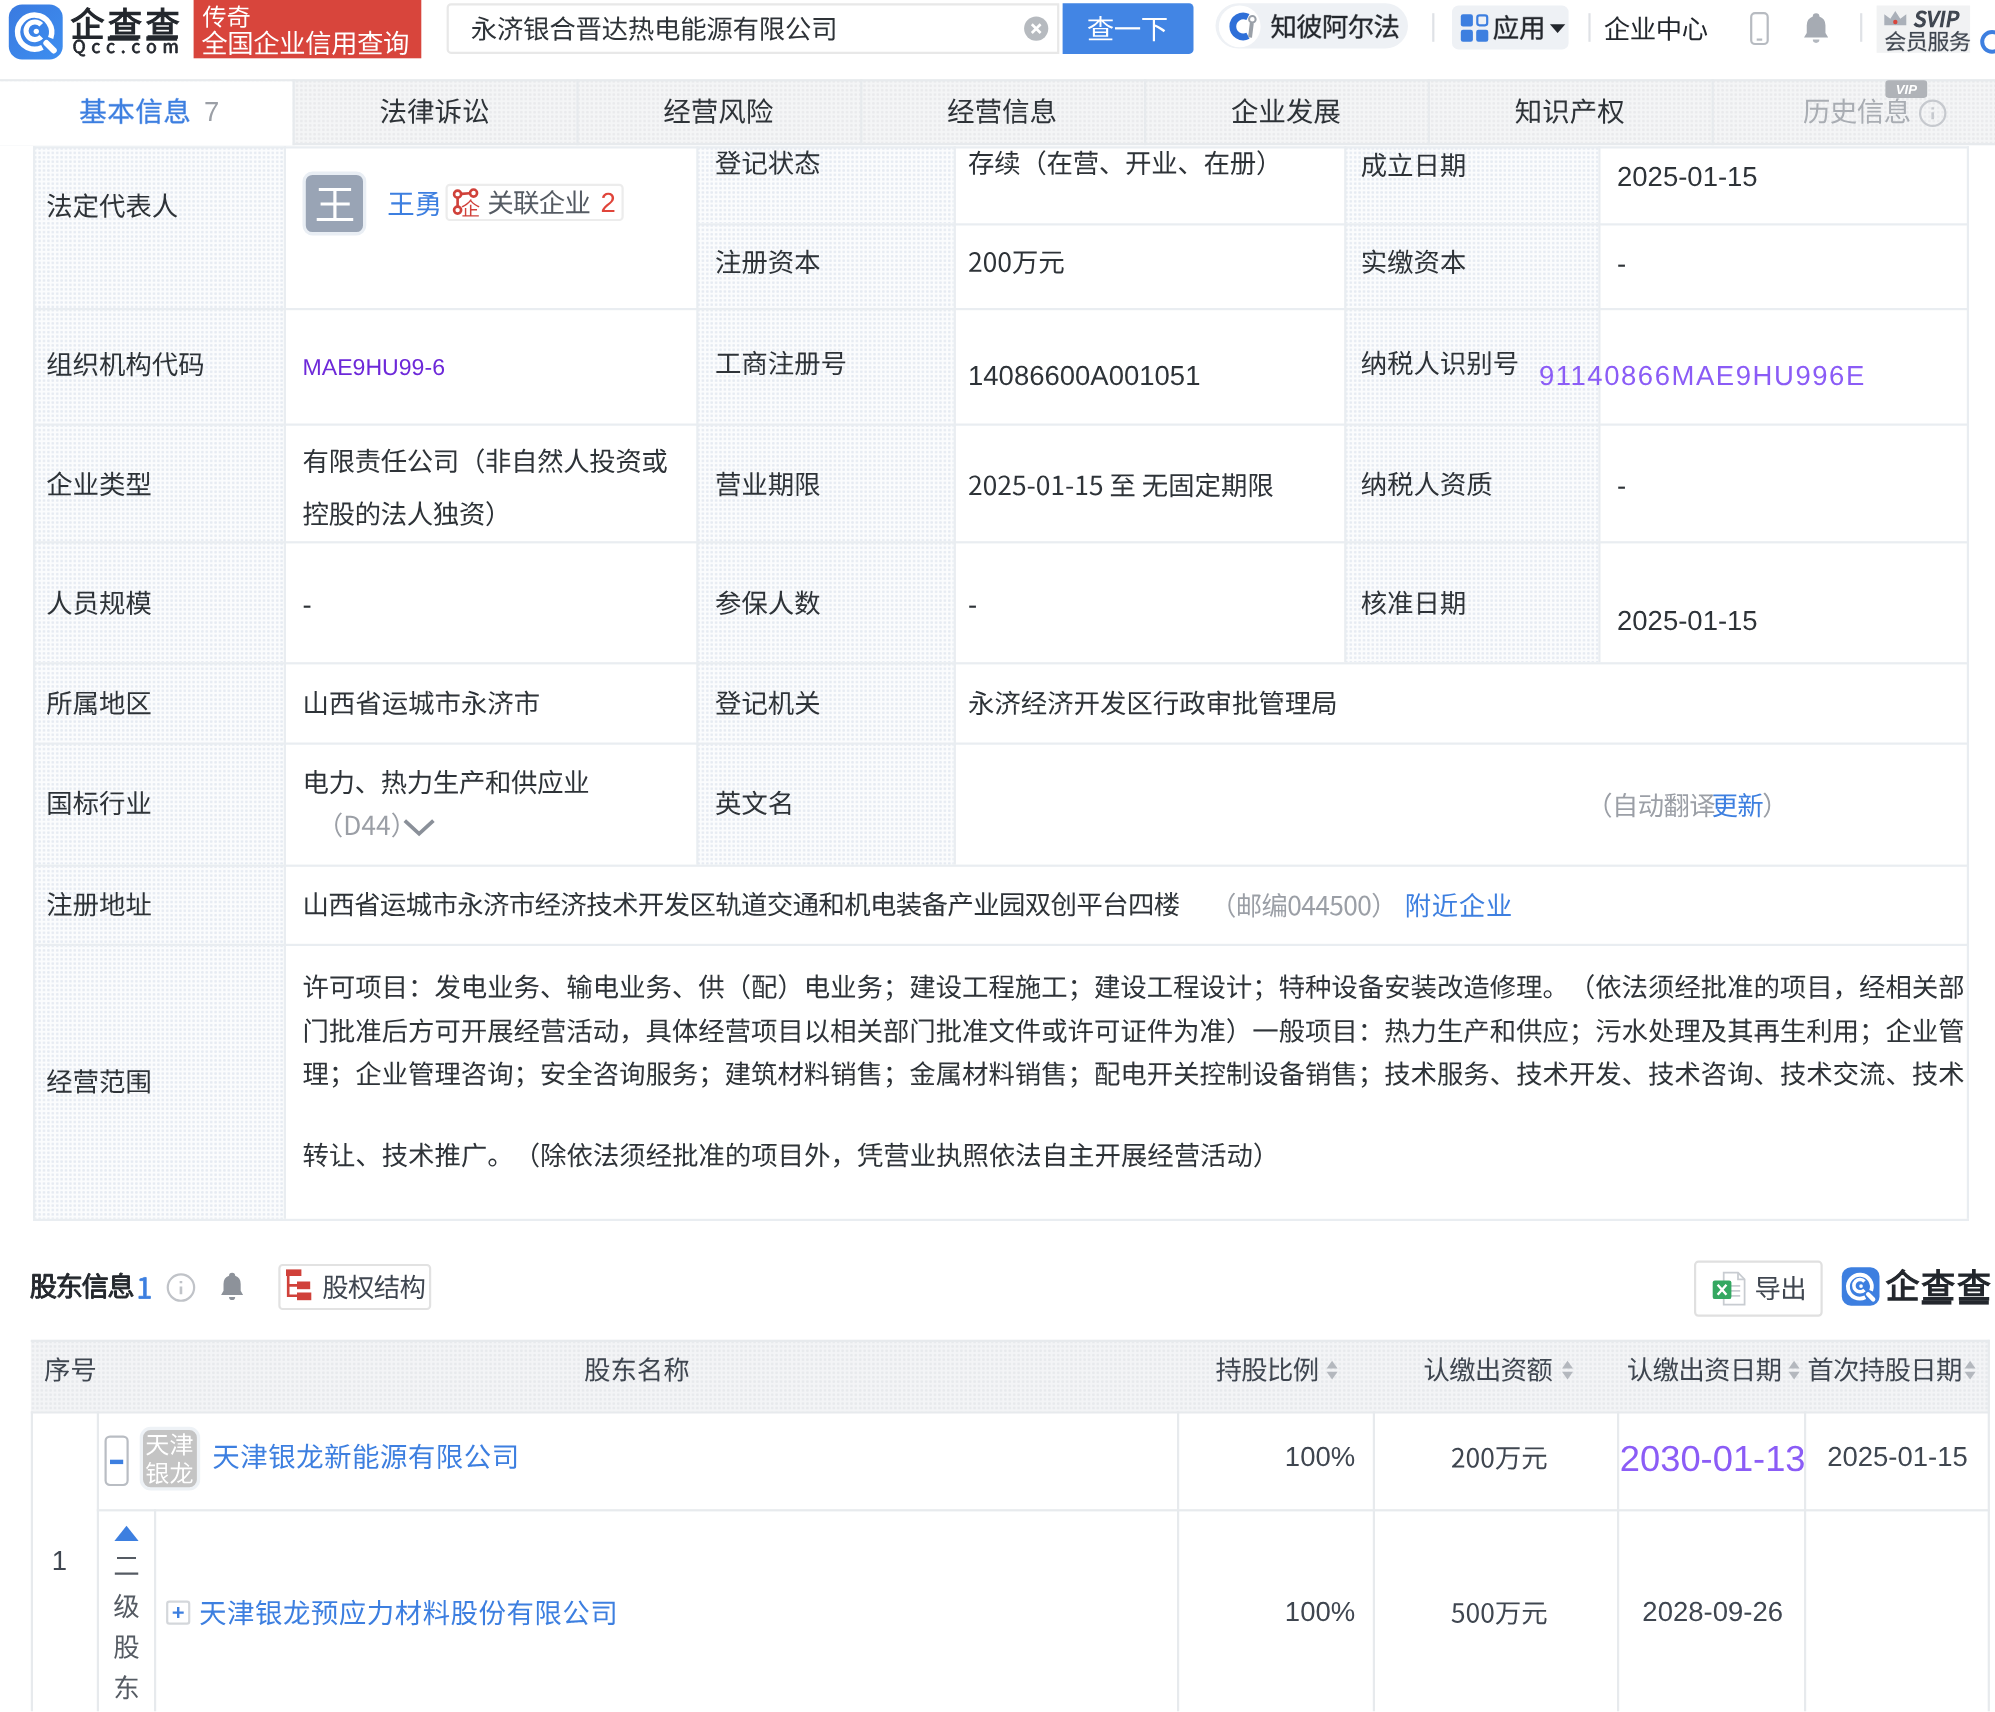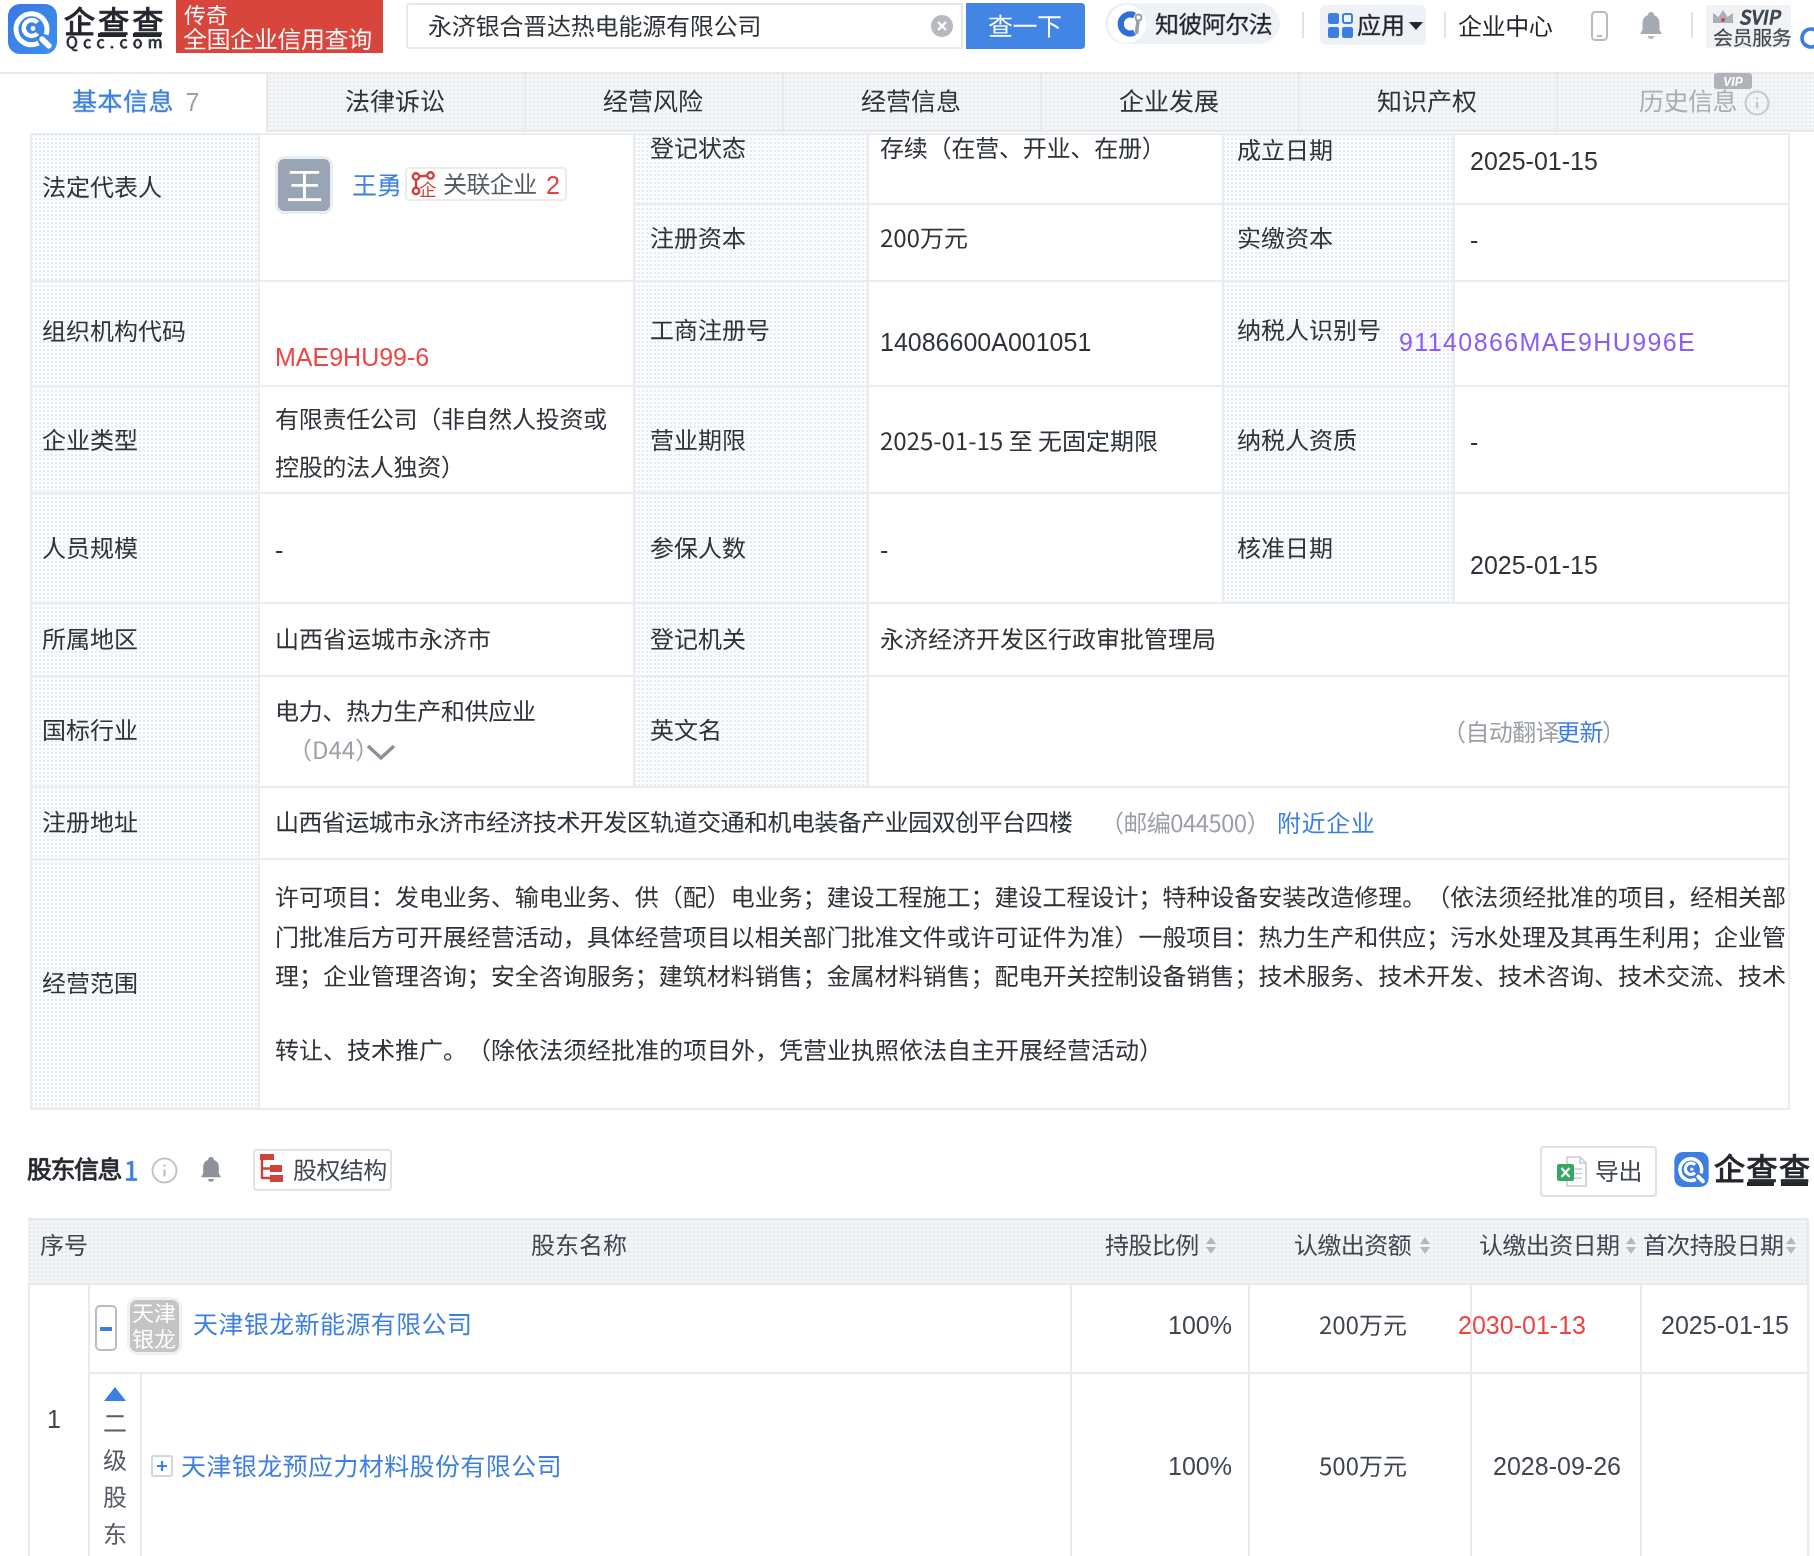--- a/index.html
+++ b/index.html
@@ -661,21 +661,21 @@
 <svg class="tr" style="left:42.0px;top:316.0px" width="149" height="30">
       <g fill="#2e3338" transform="translate(0,24.1) scale(0.024000,-0.024000)">
         <use href="#q96" x="0"></use>
         <use href="#q97" x="1000"></use>
         <use href="#q98" x="2000"></use>
         <use href="#q99" x="3000"></use>
         <use href="#q65" x="4000"></use>
         <use href="#q100" x="5000"></use>
       </g>
     </svg>
-<div style="position:absolute;left:275.0px;top:341px;height:33px;line-height:33px;font-size:25px;color:#ef4444;white-space:nowrap">MAE9HU99-6</div>
+<div style="position:absolute;left:275.0px;top:318px;height:33px;line-height:33px;font-size:21px;color:#6d28d9;white-space:nowrap">MAE9HU99-6</div>
 <svg class="tr" style="left:650.0px;top:315.0px" width="125" height="30">
       <g fill="#2e3338" transform="translate(0,24.1) scale(0.024000,-0.024000)">
         <use href="#q101" x="0"></use>
         <use href="#q102" x="1000"></use>
         <use href="#q88" x="2000"></use>
         <use href="#q82" x="3000"></use>
         <use href="#q103" x="4000"></use>
       </g>
     </svg>
 <div style="position:absolute;left:880.0px;top:325.5px;height:33px;line-height:33px;font-size:25px;color:#2e3338;white-space:nowrap">14086600A001051</div>
@@ -1402,21 +1402,21 @@
 <div style="position:absolute;right:582.0px;top:1308.5px;height:33px;line-height:33px;font-size:25px;color:#3f4650;white-space:nowrap">100%</div>
 <svg class="tr" style="left:1319.0px;top:1310.0px" width="93" height="30">
       <g fill="#3f4650" transform="translate(0,24.1) scale(0.024000,-0.024000)">
         <use href="#q90" x="0"></use>
         <use href="#q91" x="555"></use>
         <use href="#q91" x="1110"></use>
         <use href="#q92" x="1665"></use>
         <use href="#q93" x="2665"></use>
       </g>
     </svg>
-<div style="position:absolute;left:1522px;transform:translateX(-50%);top:1308.5px;height:33px;line-height:33px;font-size:25px;color:#ef4444;white-space:nowrap">2030-01-13</div>
+<div style="position:absolute;left:1557.0px;transform:translateX(-50%);top:1308.5px;height:33px;line-height:33px;font-size:33px;color:#8b5cf6;white-space:nowrap">2030-01-13</div>
 <div style="position:absolute;left:1725.0px;transform:translateX(-50%);top:1308.5px;height:33px;line-height:33px;font-size:25px;color:#3f4650;white-space:nowrap">2025-01-15</div>
 <div style="position:absolute;left:54.0px;transform:translateX(-50%);top:1402.5px;height:33px;line-height:33px;font-size:25px;color:#3f4650;white-space:nowrap">1</div>
 <svg class="tr" style="left:104px;top:1387px" width="22" height="14">
 <path d="M11 0 L22 14 L0 14 Z" fill="#3d7fe0"></path>
     </svg>
 <svg class="tr" style="left:103.0px;top:1408.0px" width="29" height="30">
       <g fill="#555b63" transform="translate(0,24.1) scale(0.024000,-0.024000)">
         <use href="#q267" x="0"></use>
       </g>
     </svg>

